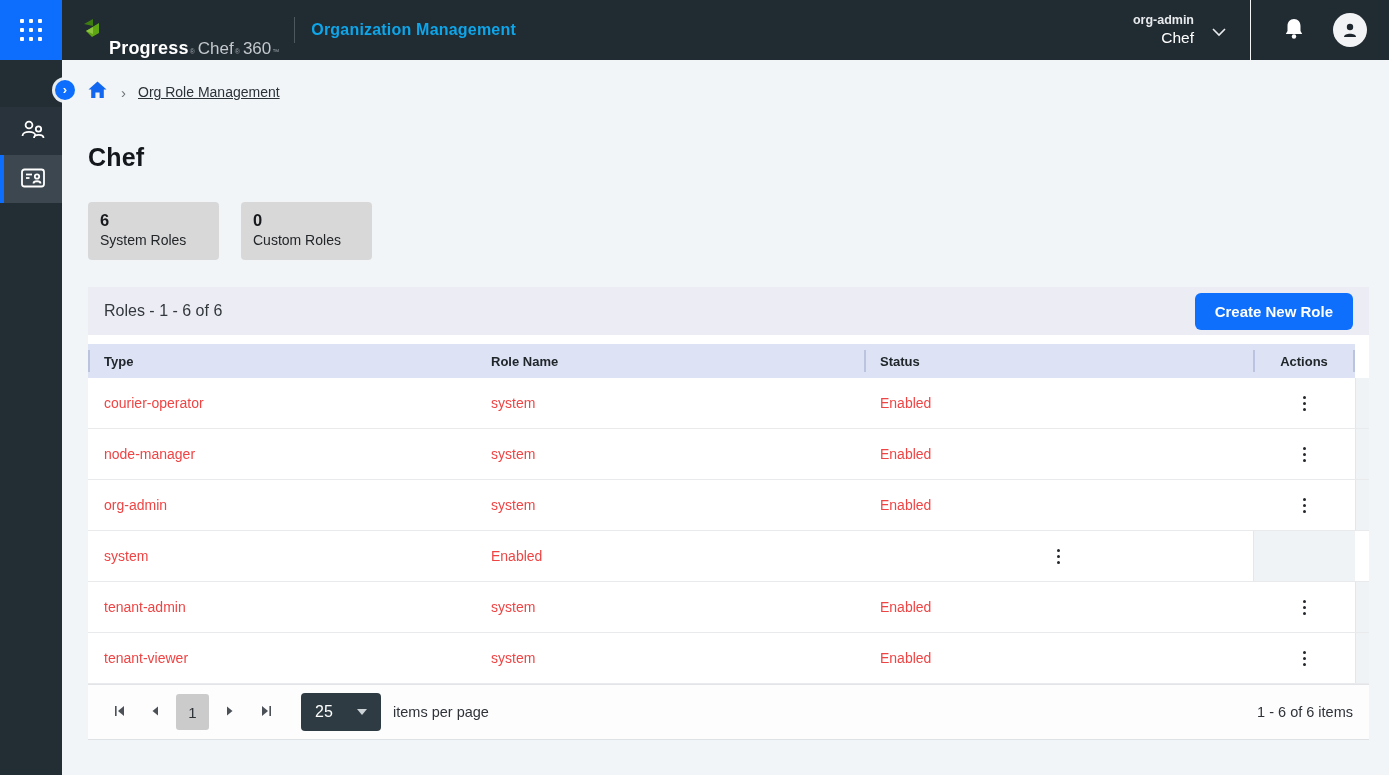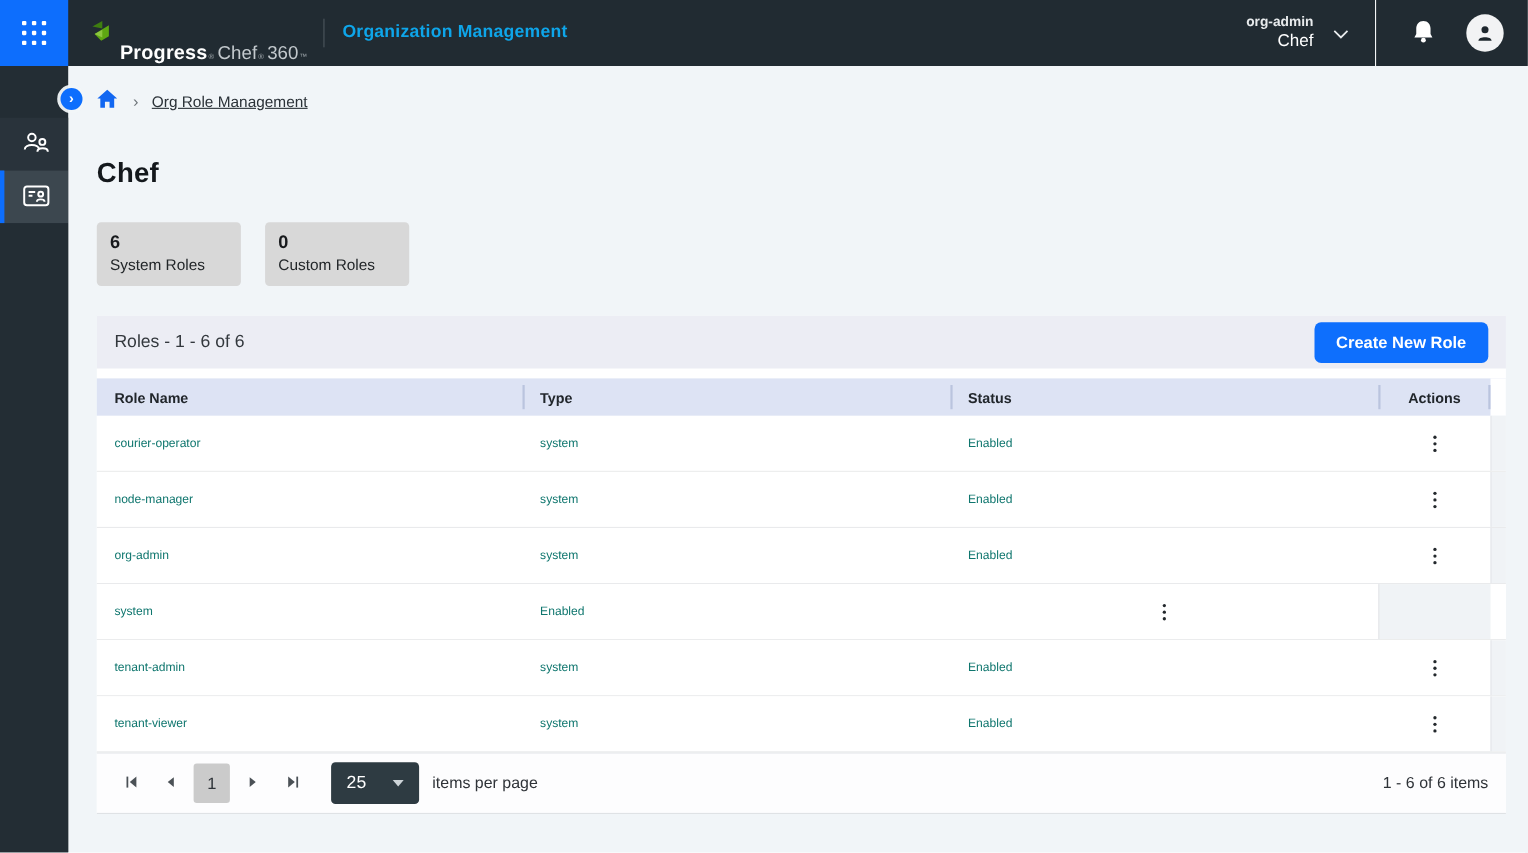--- a/index.html
+++ b/index.html
@@ -83,21 +83,21 @@
   .th-cell { position: relative; height: 100%; display: flex; align-items: center; padding-left: 16px;
              font-size: 13px; font-weight: 700; color: #21262b; }
   .th-cell.with-div::before, .th-cell.div-right::after {
     content: ""; position: absolute; top: 6px; bottom: 6px; width: 2px; background: #bac4de;
   }
   .th-cell.with-div::before { left: 0; }
   .th-cell.div-right::after { right: 0; left: auto; }
   .th-actions { justify-content: center; padding-left: 0; }
   .head-gutter { background: #fff; height: 100%; }
   .t-row { height: 51px; background: #fff; border-bottom: 1px solid #e9eaec; align-items: center; }
-  .cell { padding-left: 16px; font-size: 11px; color: #0f766e; }
+  .cell { padding-left: 16px; font-size: 14px; color: #ef4444; }
   .actions-cell { padding-left: 0; display: flex; justify-content: center; align-items: center; }
   .gutter-cell { height: 100%; background: #f0f3f6; border-left: 1px solid #e4e6e9; }
   .kebab { background: none; border: none; cursor: pointer; display: flex; flex-direction: column;
            gap: 3px; padding: 6px 8px; }
   .kebab span { width: 3px; height: 3px; border-radius: 50%; background: #23282c; }
 
   
   .t-foot {
     height: 56px; background: #fdfdfe; border-top: 1px solid #e2e4e7; border-bottom: 1px solid #dfe2e5;
     display: flex; align-items: center; padding: 0 16px;
@@ -236,22 +236,22 @@
     </div>
   </div>
 
   <section class="panel">
     <div class="panel-header">
       <span class="panel-title">Roles - 1 - 6 of 6</span>
       <button class="create-btn">Create New Role</button>
     </div>
 
     <div class="t-head grid-cols">
+      <div class="th-cell with-div">Type</div>
       <div class="th-cell">Role Name</div>
-      <div class="th-cell with-div">Type</div>
       <div class="th-cell with-div">Status</div>
       <div class="th-cell with-div div-right th-actions">Actions</div>
       <div class="head-gutter"></div>
     </div>
 
     <div>
         <div class="t-row grid-cols">
           <div class="cell">courier-operator</div>
           <div class="cell">system</div>
           <div class="cell">Enabled</div>

